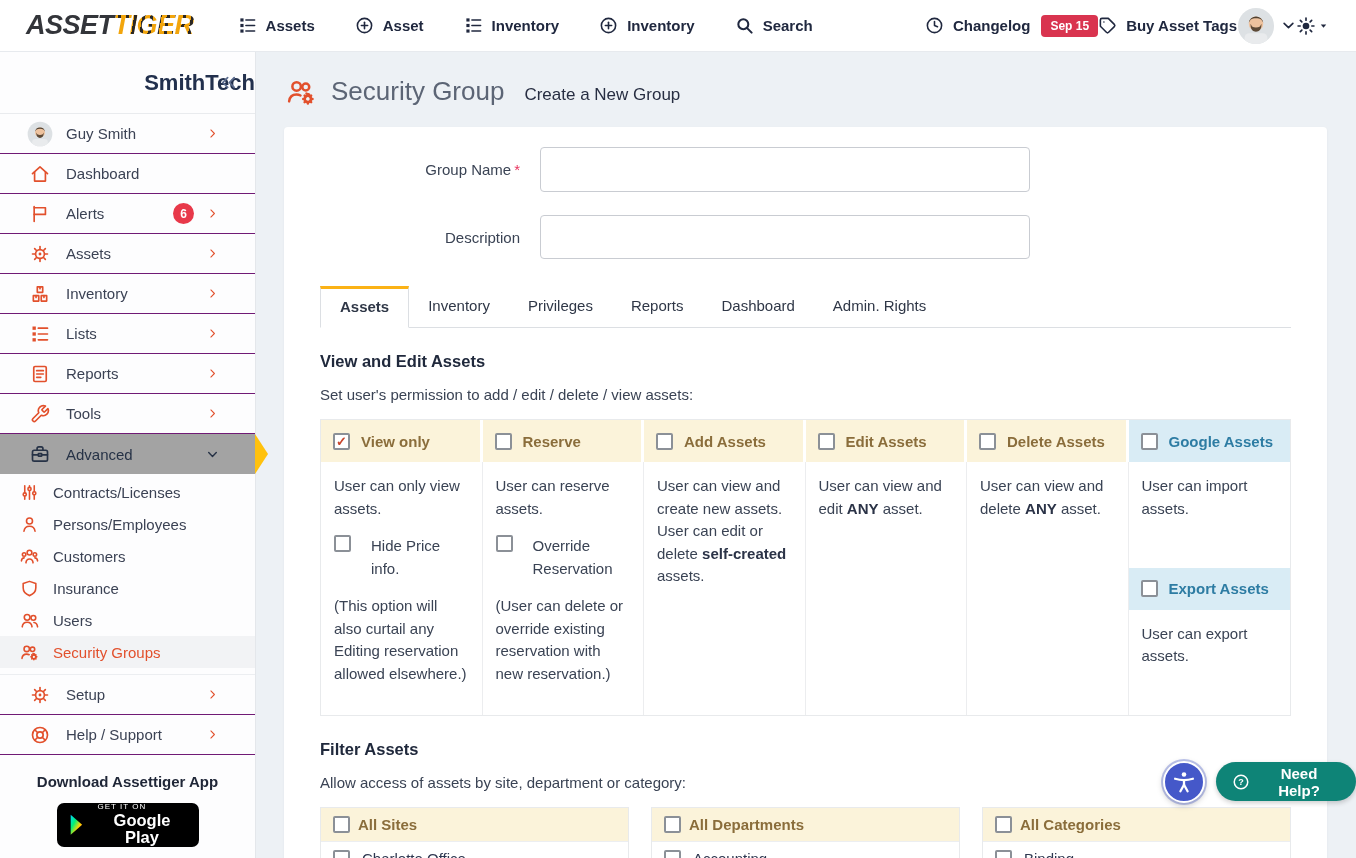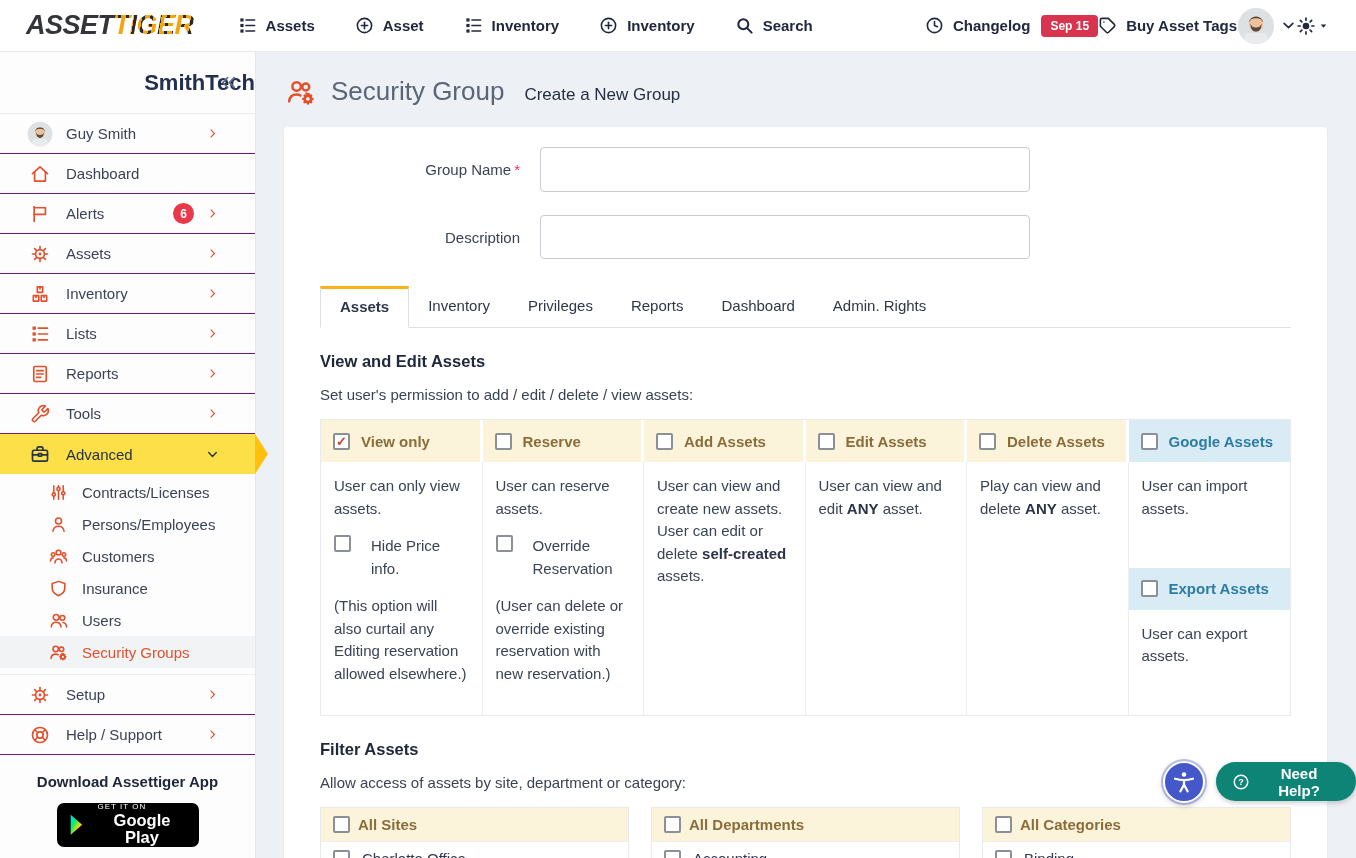--- a/index.html
+++ b/index.html
@@ -34,26 +34,26 @@
     position:relative;border-bottom:1px solid #e9ebee;font-size:22px;font-weight:bold;color:#22304d}
   .collapse{position:absolute;right:16px;top:20px;width:21px;height:21px;color:#5c6c8e;cursor:pointer}
   .side-item{height:40px;flex:none;display:flex;align-items:center;padding:0 20px 0 30px;
     border-bottom:1px solid #701a75;color:#3b4254;font-size:15px;position:relative;cursor:pointer}
   .side-item .ic{color:#e2502c;margin-right:16px}
   .side-item .ic.avatar-ic{width:26px;height:26px;margin-left:-3px;margin-right:13px}
   .spacer{flex:1}
   .badge{background:#e8394a;color:#fff;width:21px;height:21px;border-radius:50%;
     display:flex;align-items:center;justify-content:center;font-size:12px;font-weight:bold;margin-right:12px}
   .chev{width:13px;height:13px;color:#8d96aa}
-  .side-item.expanded{background:#fde047;border-bottom:none;color:#263246}
+  .side-item.expanded{background:#a3a3a3;border-bottom:none;color:#263246}
   .side-item.expanded .ic{color:#263246}
   .side-item.expanded .chev{color:#263246}
   .side-item.expanded::after{content:'';position:absolute;right:-13px;top:0;width:0;height:0;
     border-top:20px solid transparent;border-bottom:20px solid transparent;border-left:13px solid #ffc10d}
-  .side-sub{height:32px;flex:none;display:flex;align-items:center;padding:0 20px 0 49px;
+  .side-sub{height:32px;flex:none;display:flex;align-items:center;padding:0 20px 0 20px;
     color:#3b4254;font-size:15px;cursor:pointer}
   .side-sub .ic{color:#e2502c;margin-right:14px;width:19px;height:19px}
   .side-sub.active{background:#f2f3f5;color:#e2502c}
   .sub-block{border-bottom:1px solid #eceef1;padding:2px 0 6px}
   .side-foot{margin-top:auto;text-align:center;padding:18px 0 14px}
   .dl-label{font-size:15px;font-weight:bold;color:#1f2637}
   .gplay{display:inline-flex;align-items:center;gap:9px;background:#000;border-radius:7px;
     width:142px;height:44px;margin-top:13px;padding:0 12px;cursor:pointer}
   .gplay .tri{width:20px;height:23px;flex:none}
   .gp-txt{display:flex;flex-direction:column;align-items:flex-start;color:#fff;line-height:1.05}
@@ -643,21 +643,21 @@
           <div class="perm-body">
             <p><span>User can view and edit </span><b>ANY</b><span> asset.</span></p>
           </div>
         </div>
         <div class="perm-col cream">
           <div class="perm-head">
             <span class="cb"></span>
             <span>Delete Assets</span>
           </div>
           <div class="perm-body">
-            <p><span>Play can view and delete </span><b>ANY</b><span> asset.</span></p>
+            <p><span>User can view and delete </span><b>ANY</b><span> asset.</span></p>
           </div>
         </div>
         <div class="perm-col blue">
           <div class="perm-head">
             <span class="cb"></span>
             <span>Google Assets</span>
           </div>
           <div class="perm-body">
             <p><span>User can import assets.</span></p>
           </div>

